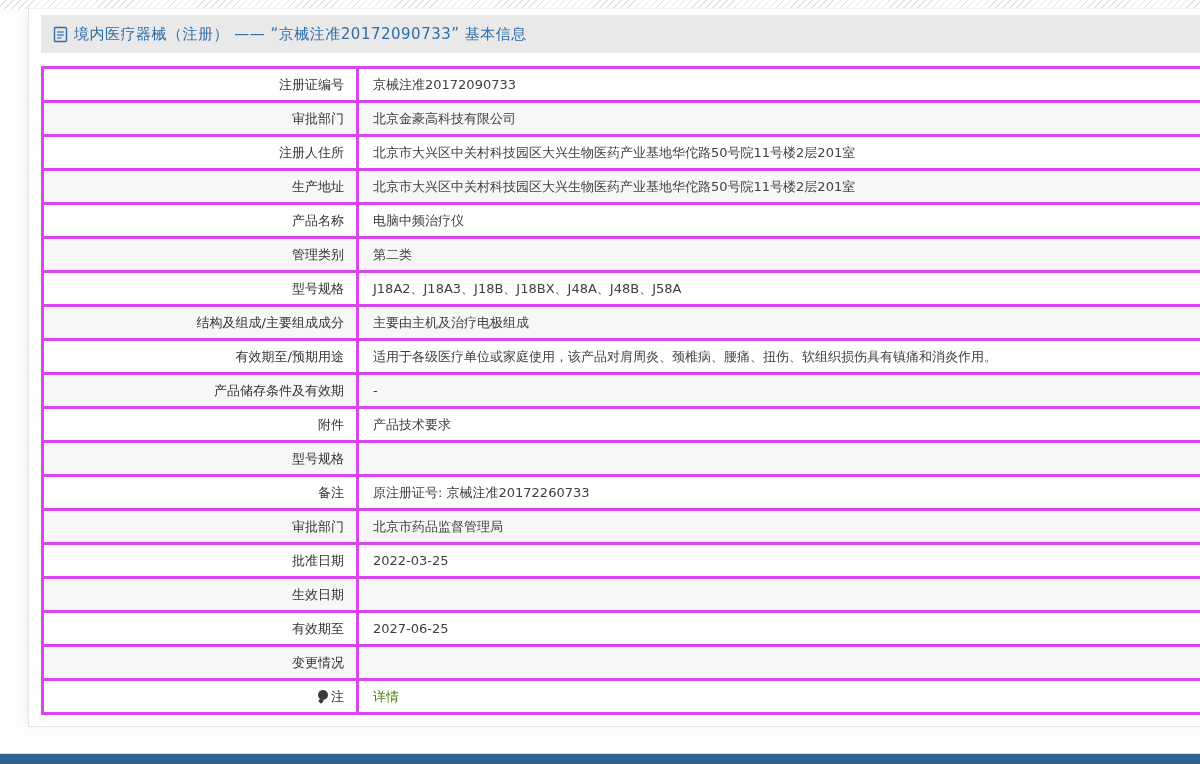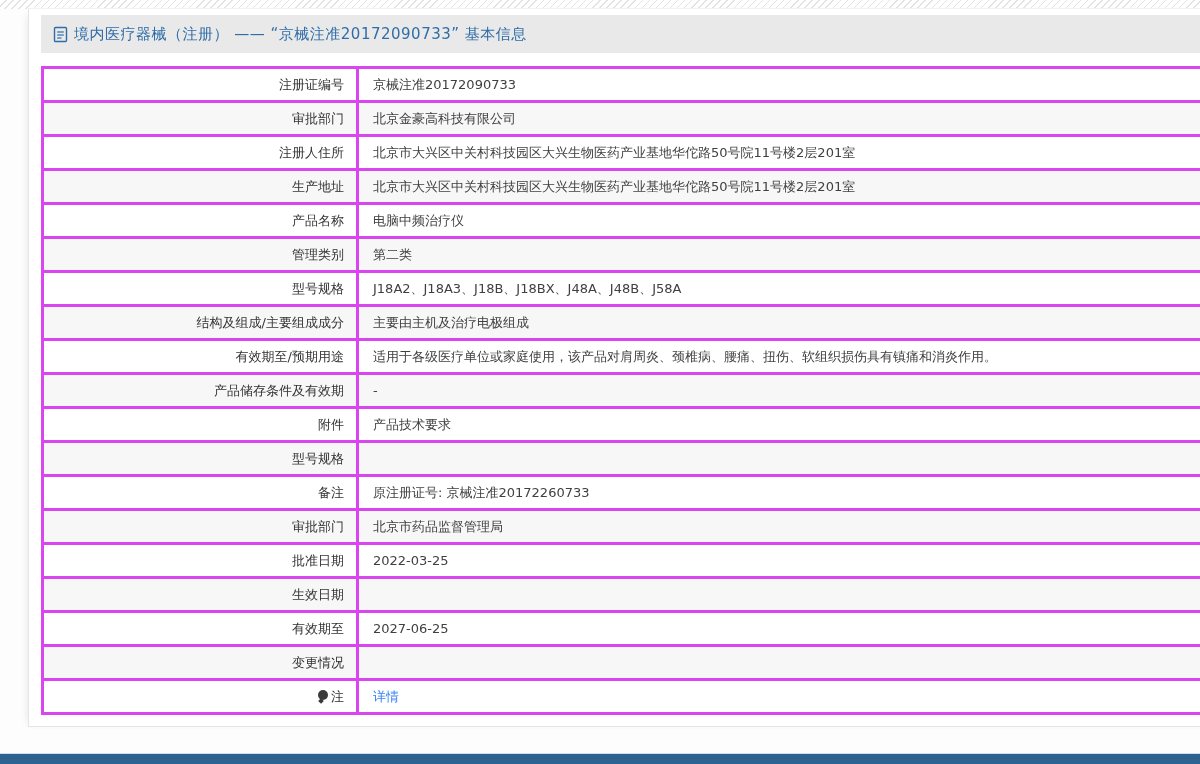--- a/index.html
+++ b/index.html
@@ -21,21 +21,21 @@
 
   table.info-table { border-collapse:collapse; margin:13px 0 0 12px; width:1230px;
                      table-layout:fixed; }
   table.info-table th, table.info-table td {
       border:3px solid #d946ef; height:34px; font-size:13px; font-weight:normal;
       vertical-align:middle; }
   table.info-table th { width:315px; text-align:right; padding-right:12px; color:#333333;
                         white-space:nowrap; }
   table.info-table td { padding-left:14px; color:#404040; text-align:left; }
   table.info-table tr:nth-child(even) { background:#f7f7f7; }
-  table.info-table a { color:#3b82f6; text-decoration:none;margin-top:31px; }
+  table.info-table a { color:#4d7c0f; text-decoration:none;margin-top:31px; }
 
   .bulb { display:inline-block; width:10px; height:13px; position:relative;
           margin-right:3px; vertical-align:-2px; }
   .bulb::before { content:''; position:absolute; top:0; left:0; width:10px; height:10px;
                   border-radius:50%; background:#3a3a3a; }
   .bulb::after  { content:''; position:absolute; bottom:0; left:1px; width:4px; height:4px;
                   background:#3a3a3a; transform:rotate(45deg); }
 
   .bottom-bar { position:absolute; left:0; bottom:0; width:1200px; height:11px;
                 background:#2d6291; border-top:1px solid #cfdfeb; }

